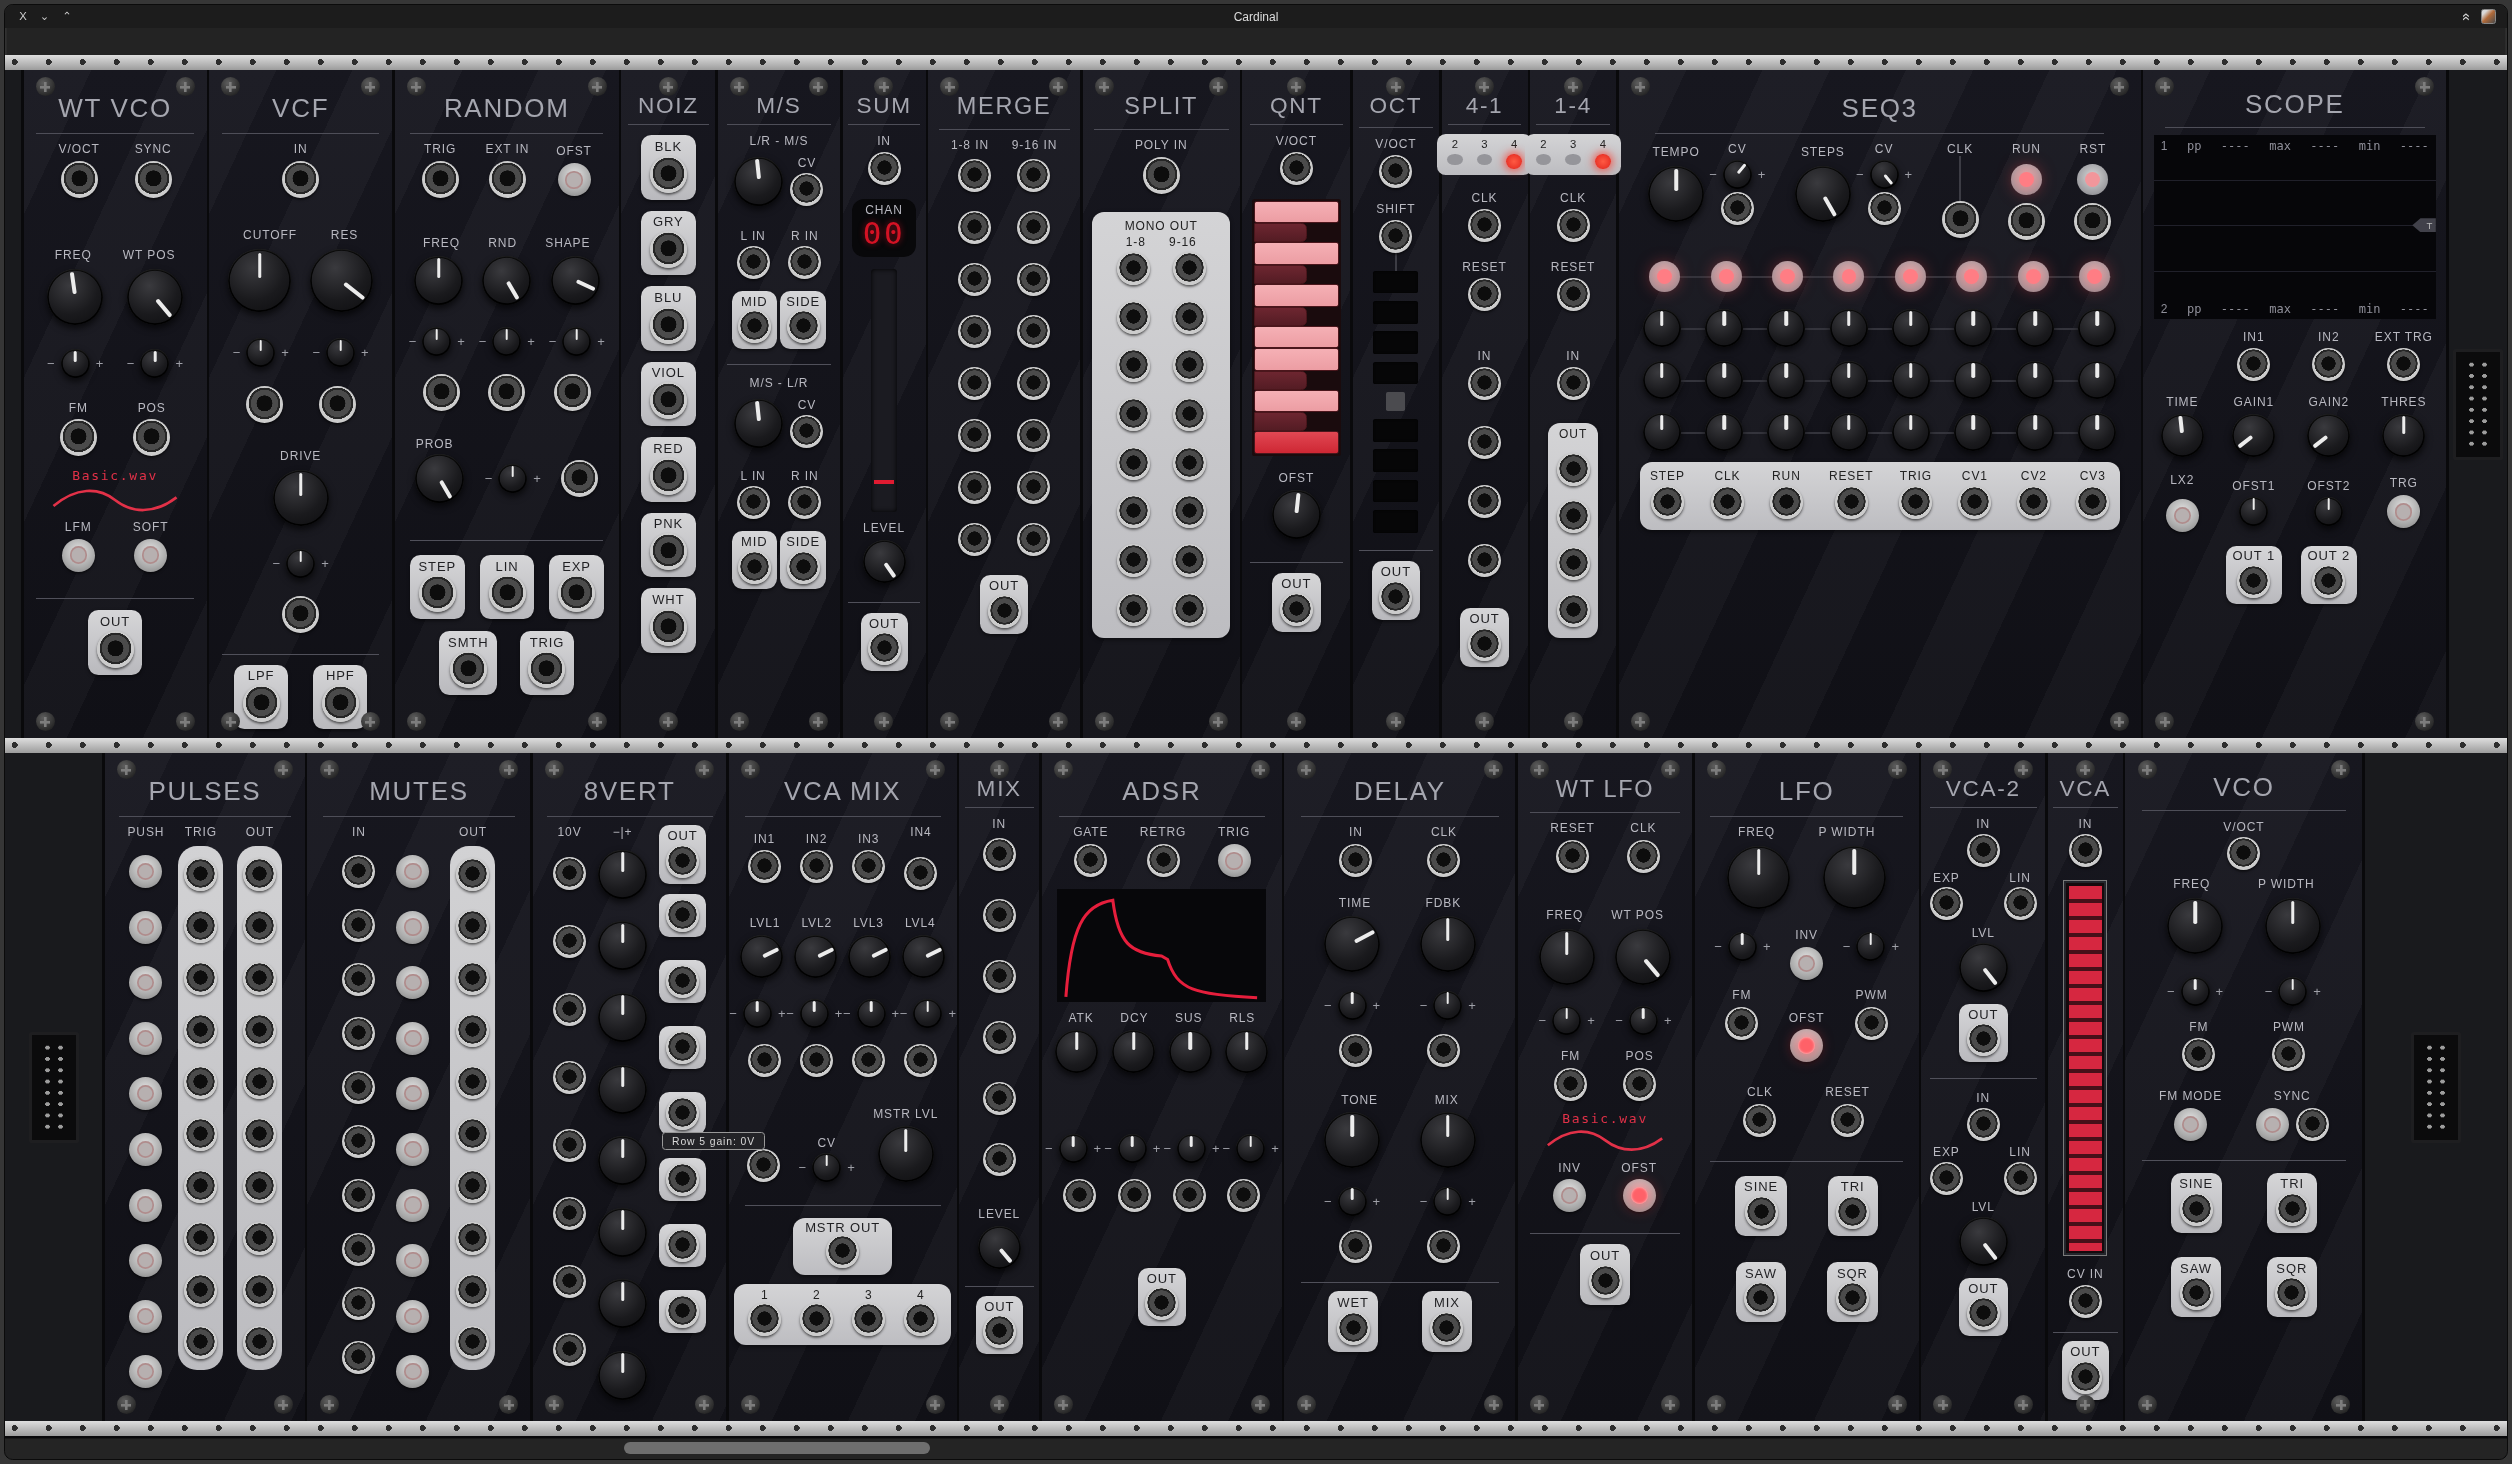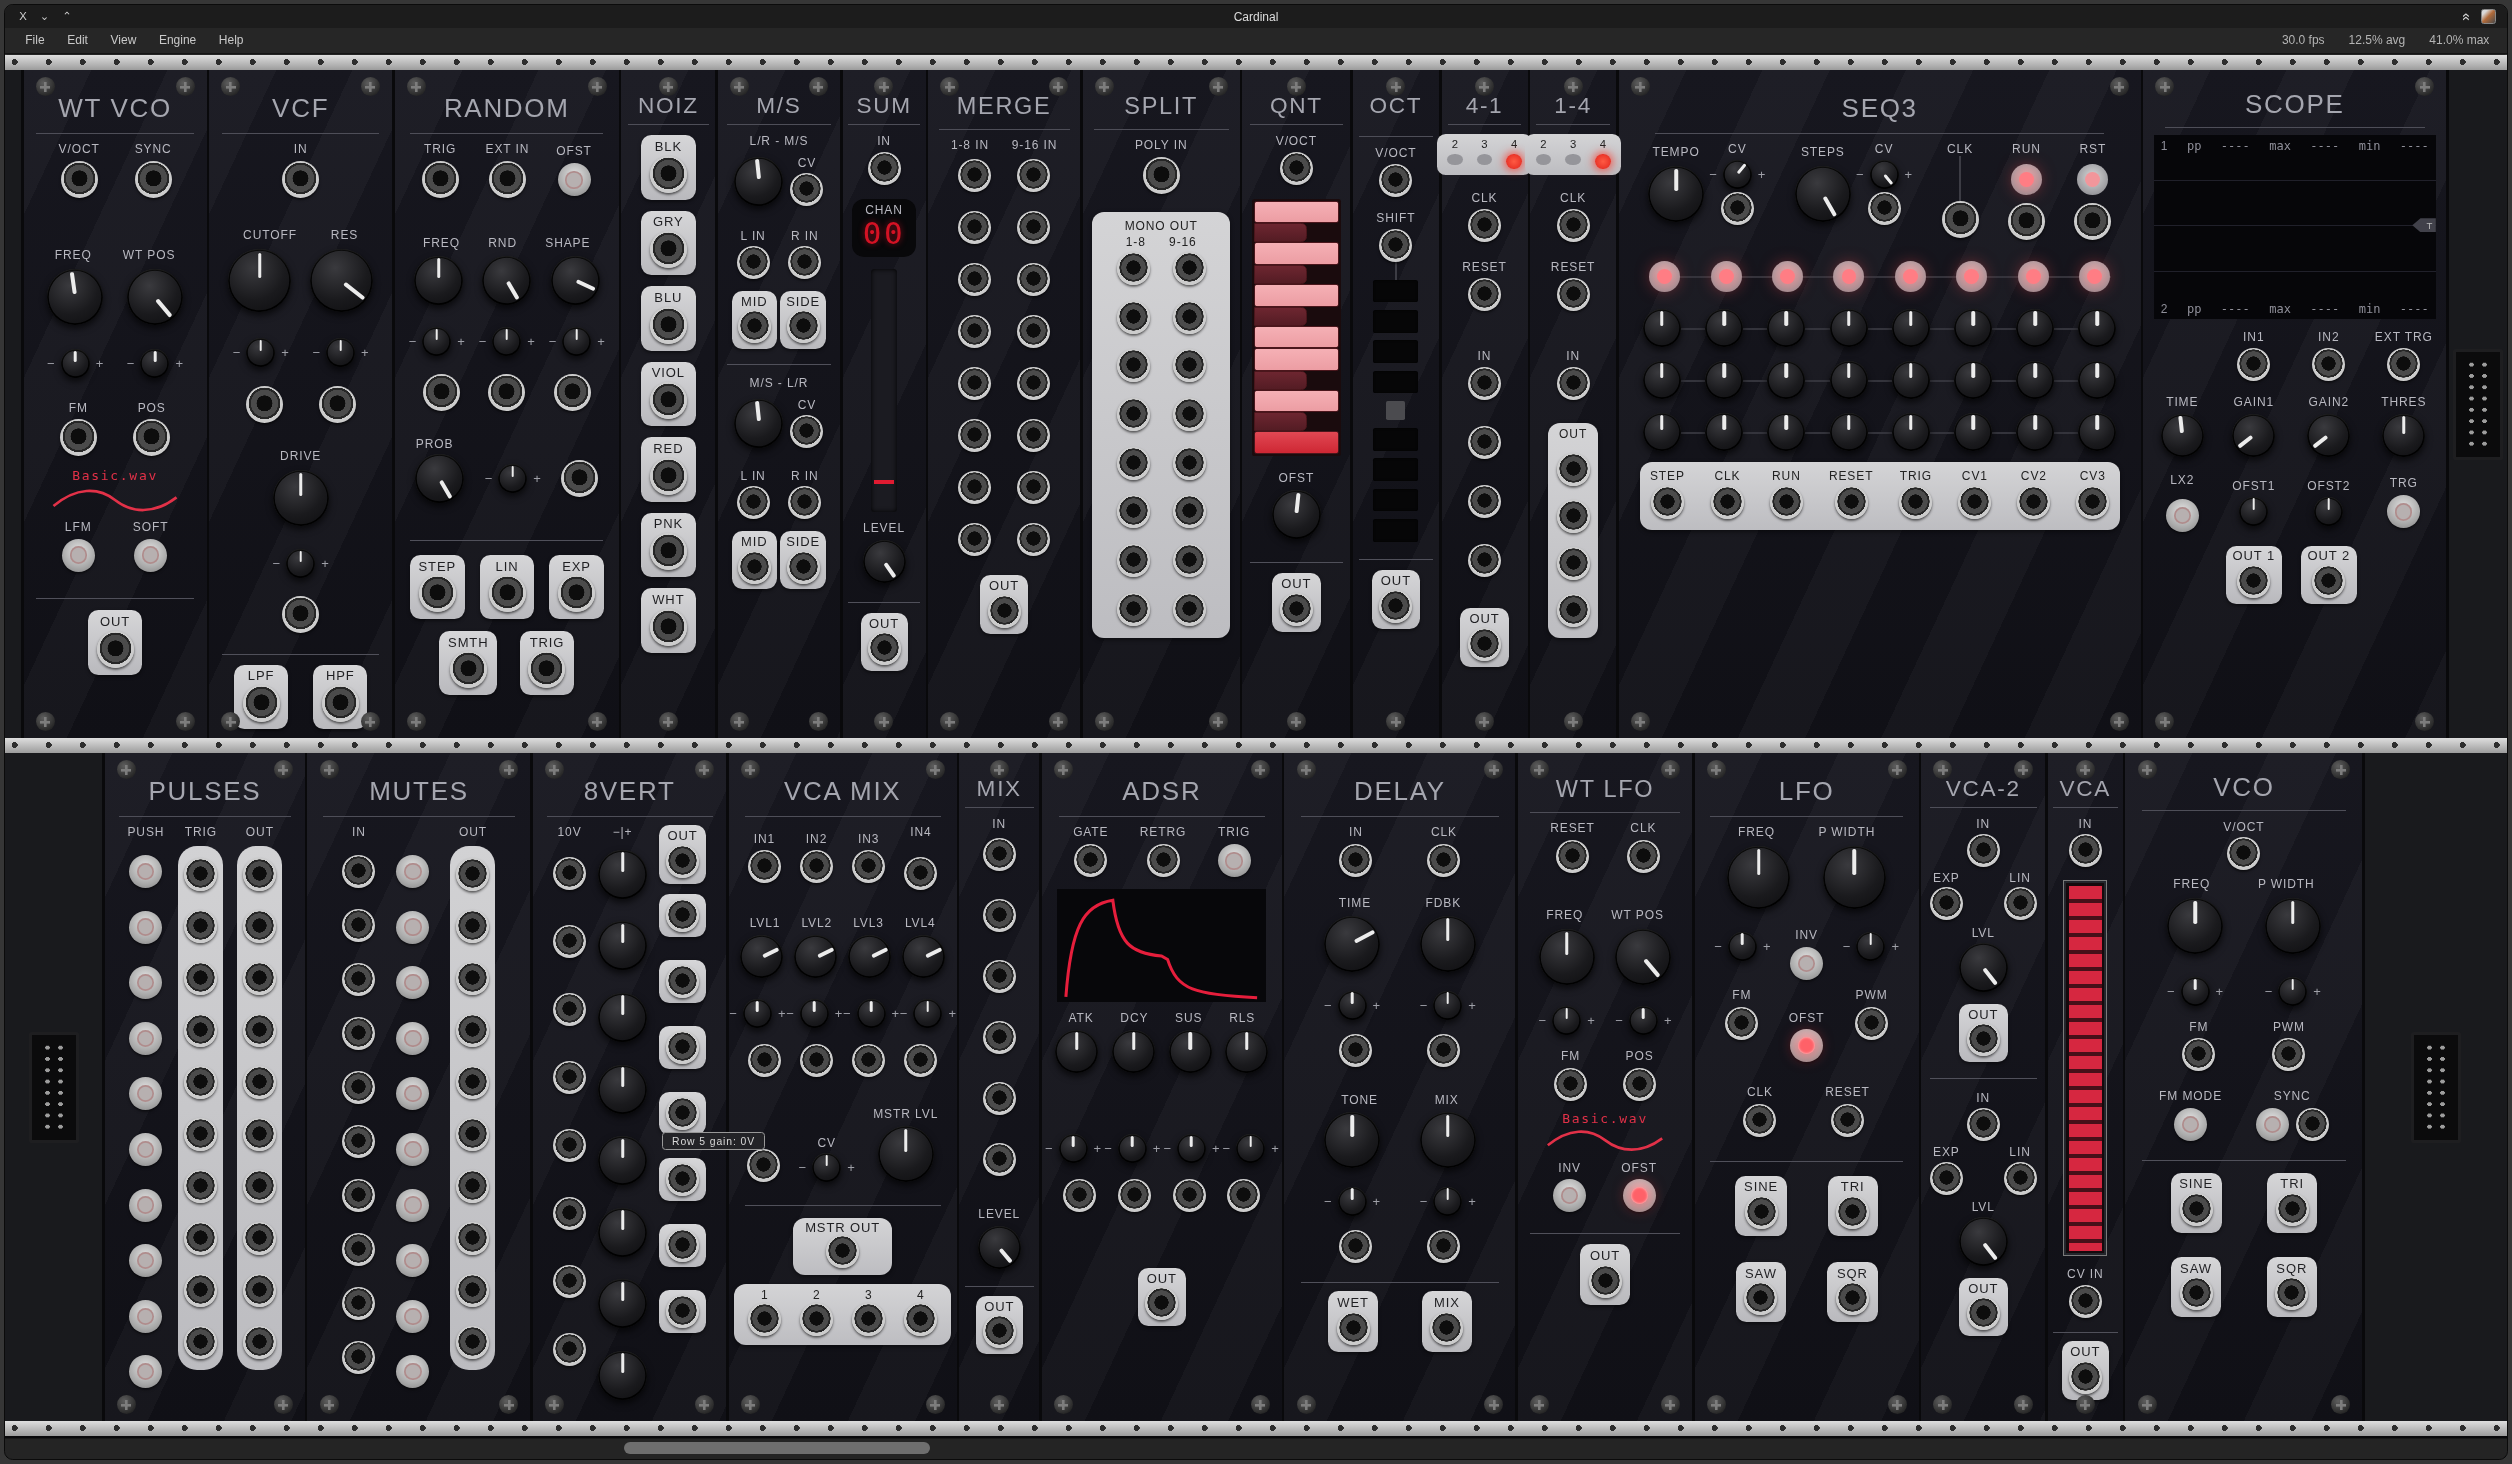--- a/index.html
+++ b/index.html
@@ -89,32 +89,20 @@
   <div class="wctl">
    <span>X</span>
    <span>⌄</span>
    <span>⌃</span>
   </div>
   <div class="tray">
    <span class="chev">«</span>
    <span class="trayx"></span>
   </div>
  </div>
- <div class="mbar">
-  <span class="mitem">File</span>
-  <span class="mitem">Edit</span>
-  <span class="mitem">View</span>
-  <span class="mitem">Engine</span>
-  <span class="mitem">Help</span>
-  <div class="status">
-   <span>30.0 fps</span>
-   <span>12.5% avg</span>
-   <span>41.0% max</span>
-  </div>
- </div>
 
  <div class="rack">
   <div class="rail"></div>
 
   <div class="mrow">
    <div class="blank" style="width:15.7px"></div>
 
    <section class="module" style="width:183px">
     <div class="sc t"></div>
           <div class="sc b"></div>
@@ -549,21 +537,21 @@
     <div class="sep" style="margin-top:22.6px"></div>
     <div class="pad" style="margin-top:10.4px;padding:2.6px 7.8px 6px">
             <span class="plbl">OUT</span>
             <span class="jack sm"></span>
           </div>
    </section>
 
    <section class="module" style="width:86px">
     <div class="sc t one"></div>
           <div class="sc b one"></div>
-    <div class="mhead" style="padding-bottom:17px"><span class="mtitle" style="font-size:22.6px">OCT</span></div>
+    <div class="mhead" style="padding-bottom:8px"><span class="mtitle" style="font-size:22.6px">OCT</span></div>
     <div class="col" style="gap:4.3px">
             <span class="lbl">V/OCT</span>
             <span class="jack sm"></span>
           </div>
     <div class="col" style="gap:4.3px;margin-top:14px">
             <span class="lbl">SHIFT</span>
             <span class="jack sm"></span>
           </div>
     <div class="vline" style="height:17.4px"></div>
     <div class="col" style="gap:7.8px">

